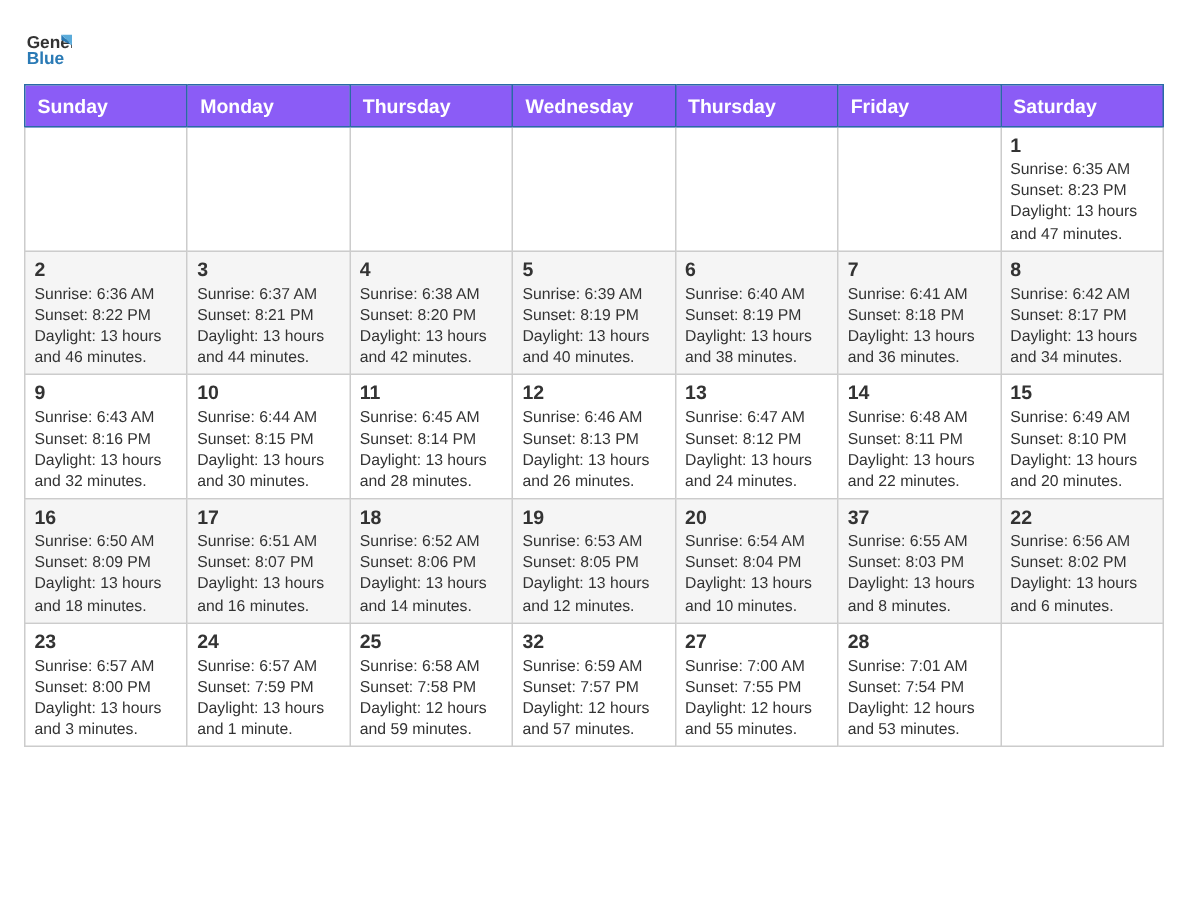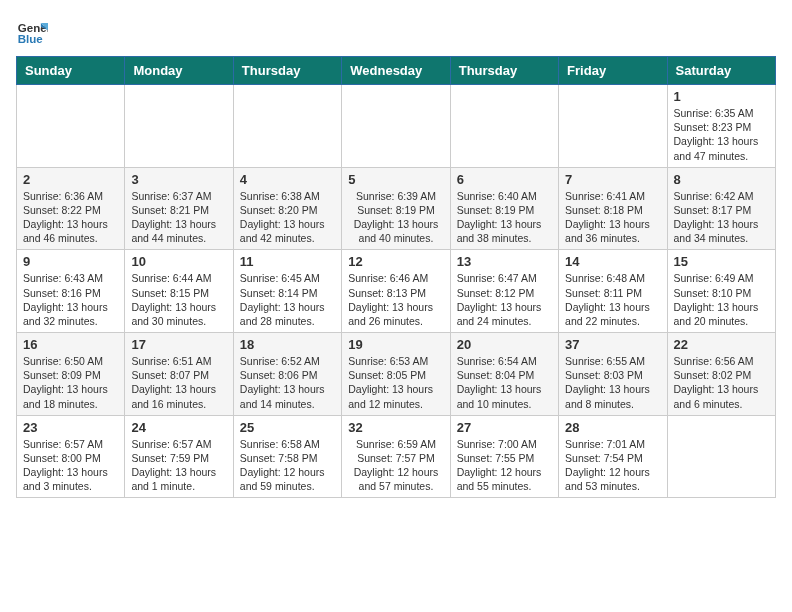--- a/index.html
+++ b/index.html
@@ -43,21 +43,21 @@
     .location-title {
       font-size: 14px;
       color: #555;
     }
     .calendar {
       width: 100%;
       border-collapse: collapse;
       border: 1px solid #ccc;
     }
     .calendar th {
-      background-color: #0f766e;
+      background-color: #8b5cf6;
       color: #fff;
       padding: 6px 8px;
       text-align: left;
       font-size: 13px;
       border: 1px solid #2a6aa5;
     }
     .calendar td {
       border: 1px solid #ccc;
       vertical-align: top;
       padding: 4px 6px;
@@ -152,21 +152,21 @@
 Daylight: 13 hours and 44 minutes.</div>
         </td>
         <td>
           <div class="day-number">4</div>
           <div class="day-info" style="white-space: pre-line;">Sunrise: 6:38 AM
 Sunset: 8:20 PM
 Daylight: 13 hours and 42 minutes.</div>
         </td>
         <td>
           <div class="day-number">5</div>
-          <div class="day-info" style="white-space: pre-line; text-align: center;">Sunrise: 6:39 AM
+          <div class="day-info" style="white-space: pre-line;">Sunrise: 6:39 AM
 Sunset: 8:19 PM
 Daylight: 13 hours and 40 minutes.</div>
         </td>
         <td>
           <div class="day-number">6</div>
           <div class="day-info" style="white-space: pre-line;">Sunrise: 6:40 AM
 Sunset: 8:19 PM
 Daylight: 13 hours and 38 minutes.</div>
         </td>
         <td>
@@ -284,21 +284,21 @@
 Daylight: 13 hours and 1 minute.</div>
         </td>
         <td>
           <div class="day-number">25</div>
           <div class="day-info" style="white-space: pre-line;">Sunrise: 6:58 AM
 Sunset: 7:58 PM
 Daylight: 12 hours and 59 minutes.</div>
         </td>
         <td>
           <div class="day-number">32</div>
-          <div class="day-info" style="white-space: pre-line; text-align: center;">Sunrise: 6:59 AM
+          <div class="day-info" style="white-space: pre-line;">Sunrise: 6:59 AM
 Sunset: 7:57 PM
 Daylight: 12 hours and 57 minutes.</div>
         </td>
         <td>
           <div class="day-number">27</div>
           <div class="day-info" style="white-space: pre-line;">Sunrise: 7:00 AM
 Sunset: 7:55 PM
 Daylight: 12 hours and 55 minutes.</div>
         </td>
         <td>

